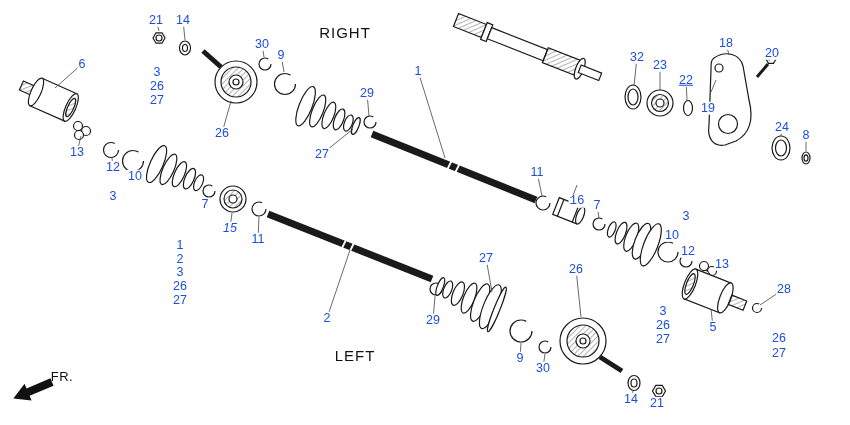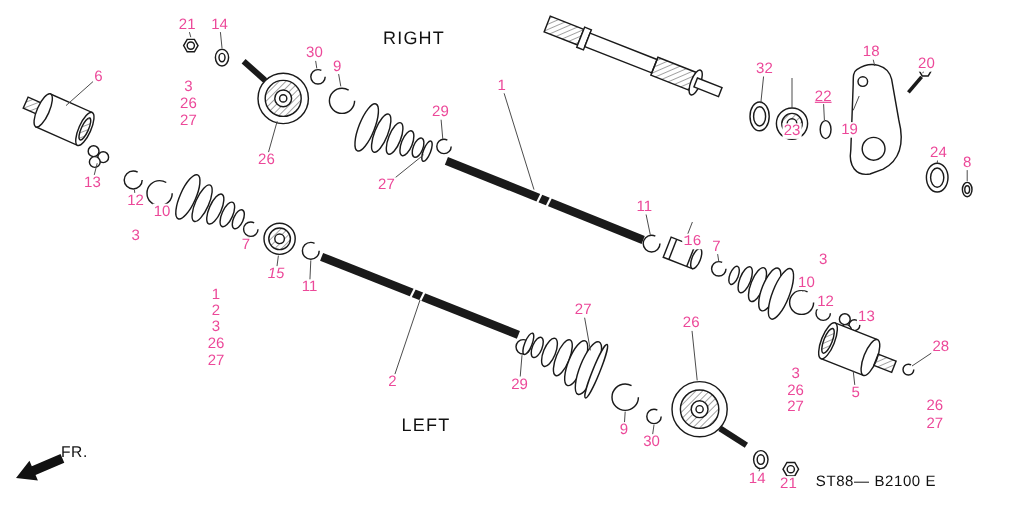--- a/index.html
+++ b/index.html
@@ -3,21 +3,21 @@
 <meta charset="utf-8">
 <style>
   html,body{margin:0;padding:0;background:#fff;}
   .stage{
     position:relative;width:850px;height:425px;background:#fff;
     font-family:"Liberation Sans",sans-serif;overflow:hidden;color:#111;
   }
   svg.art{position:absolute;left:0;top:0;width:850px;height:425px;}
   .callout{
     position:absolute;transform:translate(-50%,-50%);
-    font-size:12.5px;line-height:1;background:#fff;padding:0 1px;color:#ec4899;
+    font-size:12.5px;line-height:1;background:#fff;padding:0 1px;color:#1d4ed8;
     white-space:nowrap;
   }
   .diagram-label{
     position:absolute;transform:translate(-50%,-50%);
     font-size:15px;letter-spacing:1px;color:#111;background:#fff;padding:0 2px;
   }
   .part-code{font-size:12.5px;letter-spacing:.5px;}
   .fr-label{font-weight:normal;font-size:13px;letter-spacing:.5px;background:transparent;}
   #leaders line{stroke:#444;stroke-width:.8;}
 </style>
@@ -237,21 +237,20 @@
         <line x1="716" y1="80" x2="711" y2="92"></line>
         <line x1="772" y1="53" x2="769" y2="61"></line>
         <line x1="782" y1="127" x2="781" y2="136"></line>
         <line x1="806" y1="135" x2="806" y2="151"></line>
       </g>
 </svg>
 
 <span class="diagram-label" style="left:345px;top:32px">RIGHT</span>
 <span class="diagram-label" style="left:355px;top:355px">LEFT</span>
 <span class="diagram-label fr-label" style="left:62px;top:376px">FR.</span>
-<span class="diagram-label part-code" style="left:730px;top:401px">ST88— B2100 E</span>
 
 <span class="callout" style="left: 156px; top: 20px;">21</span>
     <span class="callout" style="left: 183px; top: 20px;">14</span>
     <span class="callout" style="left: 262px; top: 44px;">30</span>
     <span class="callout" style="left: 281px; top: 55px;">9</span>
     <span class="callout" style="left: 157px; top: 72px;">3</span>
     <span class="callout" style="left: 157px; top: 86px;">26</span>
     <span class="callout" style="left: 157px; top: 100px;">27</span>
     <span class="callout" style="left: 82px; top: 64px;">6</span>
     <span class="callout" style="left: 222px; top: 133px;">26</span>
@@ -286,20 +285,20 @@
     <span class="callout" style="left: 486px; top: 258px;">27</span>
     <span class="callout" style="left: 576px; top: 269px;">26</span>
     <span class="callout" style="left: 520px; top: 358px;">9</span>
     <span class="callout" style="left: 543px; top: 368px;">30</span>
     <span class="callout" style="left: 663px; top: 311px;">3</span>
     <span class="callout" style="left: 663px; top: 325px;">26</span>
     <span class="callout" style="left: 663px; top: 339px;">27</span>
     <span class="callout" style="left: 631px; top: 399px;">14</span>
     <span class="callout" style="left: 657px; top: 403px;">21</span>
     <span class="callout" style="left: 637px; top: 57px;">32</span>
-    <span class="callout" style="left: 660px; top: 65px; margin-top: 44px;">23</span>
+    <span class="callout" style="left: 660px; top: 65px;">23</span>
     <span class="callout" style="left: 686px; top: 80px; text-decoration: underline;">22</span>
     <span class="callout" style="left: 726px; top: 43px;">18</span>
     <span class="callout" style="left: 708px; top: 80px; margin-top: 28px;">19</span>
     <span class="callout" style="left: 772px; top: 53px;">20</span>
     <span class="callout" style="left: 782px; top: 127px;">24</span>
     <span class="callout" style="left: 806px; top: 135px;">8</span>
   </div>
 
 </body></html>

